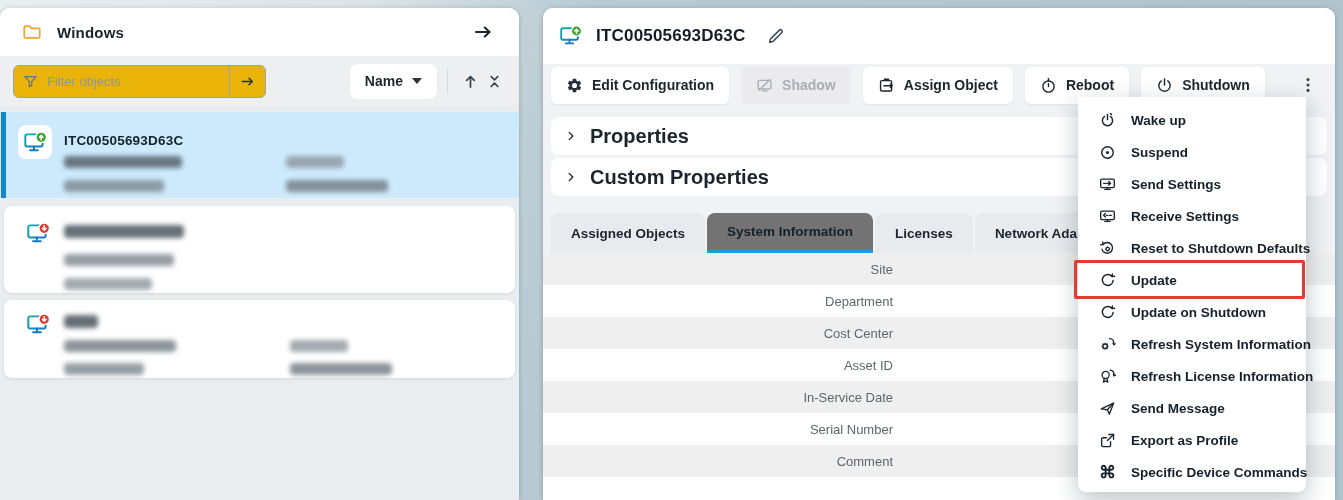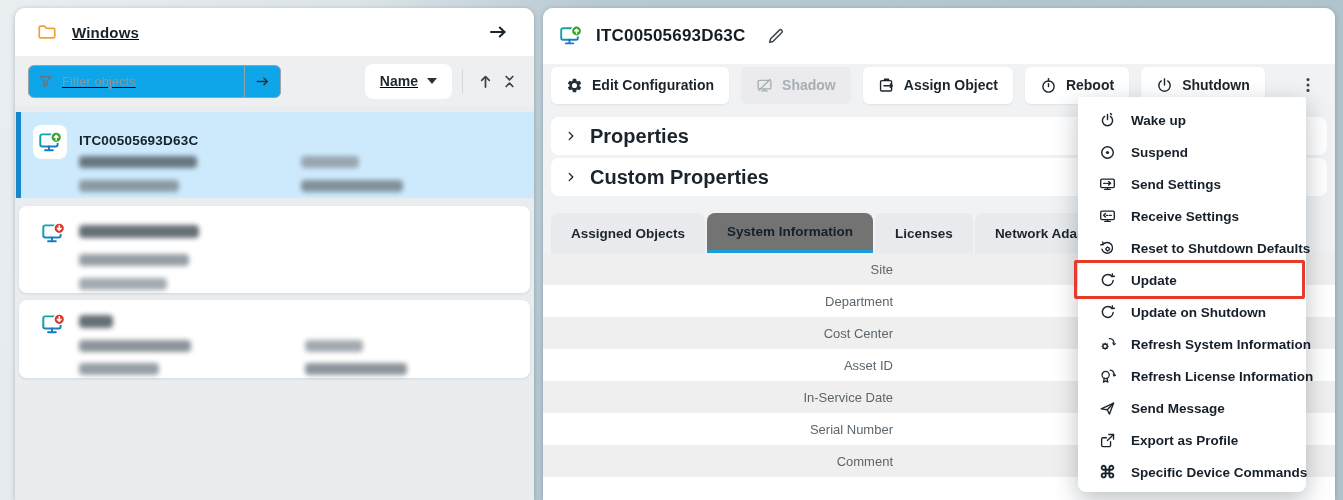--- a/index.html
+++ b/index.html
@@ -1,27 +1,27 @@
 <!DOCTYPE html>
 <html><head>
 <meta charset="utf-8">
 <style>
   html,body{margin:0;padding:0;background:#cfd9de;font-family:"Liberation Sans",sans-serif;}
   .stage{position:relative;width:1343px;height:500px;overflow:hidden;
          background:linear-gradient(100deg,#e9eef0 0%,#dce4e8 25%,#b7c9d2 42%,#afc3cd 100%);}
   svg{display:block}
   .icon{color:#1c252d;flex:0 0 auto}
   
-  .left-panel{position:absolute;left:15px;top:8px;width:519px;height:492px;background:#e9edf0;
-              border-radius:10px 10px 0 0;box-shadow:0 1px 5px rgba(25,45,60,.28);overflow:hidden;text-decoration:underline;}
+  .left-panel{position:absolute;left:0;top:8px;width:519px;height:492px;background:#e9edf0;
+              border-radius:10px 10px 0 0;box-shadow:0 1px 5px rgba(25,45,60,.28);overflow:hidden;}
   .lp-header{height:48px;background:#fff;display:flex;align-items:center;padding:0 22px;gap:15px;}
   .lp-title{font-size:15px;font-weight:700;color:#17222b;letter-spacing:.2px;}
   .lp-header .spacer,.rp-toolbar .spacer{flex:1}
   .lp-toolbar{height:50px;background:#edeff1;display:flex;align-items:center;padding:0 13px;}
-  .filter-box{width:251px;height:31px;background:#0ea5e9;border:1px solid #9aa3a9;border-radius:6px;
+  .filter-box{width:251px;height:31px;background:#eab308;border:1px solid #9aa3a9;border-radius:6px;
               display:flex;align-items:center;overflow:hidden;}
   .filter-box input{border:0;outline:0;flex:1;min-width:0;font-size:13px;color:#333;background:transparent;
                     font-family:"Liberation Sans",sans-serif;}
   .filter-box input::placeholder{color:#8d969c;}
   .funnel{margin:0 7px 0 9px;color:#6a737a}
   .filter-go{width:35px;align-self:stretch;border-left:1px solid #9aa3a9;display:flex;align-items:center;
              justify-content:center;cursor:pointer;color:#2a333a;}
   .name-btn{margin-left:auto;height:35px;background:#fff;border:0;border-radius:8px;padding:0 15px;
             display:flex;align-items:center;gap:9px;font-weight:700;font-size:14px;color:#1d262e;
             font-family:"Liberation Sans",sans-serif;cursor:pointer;}

